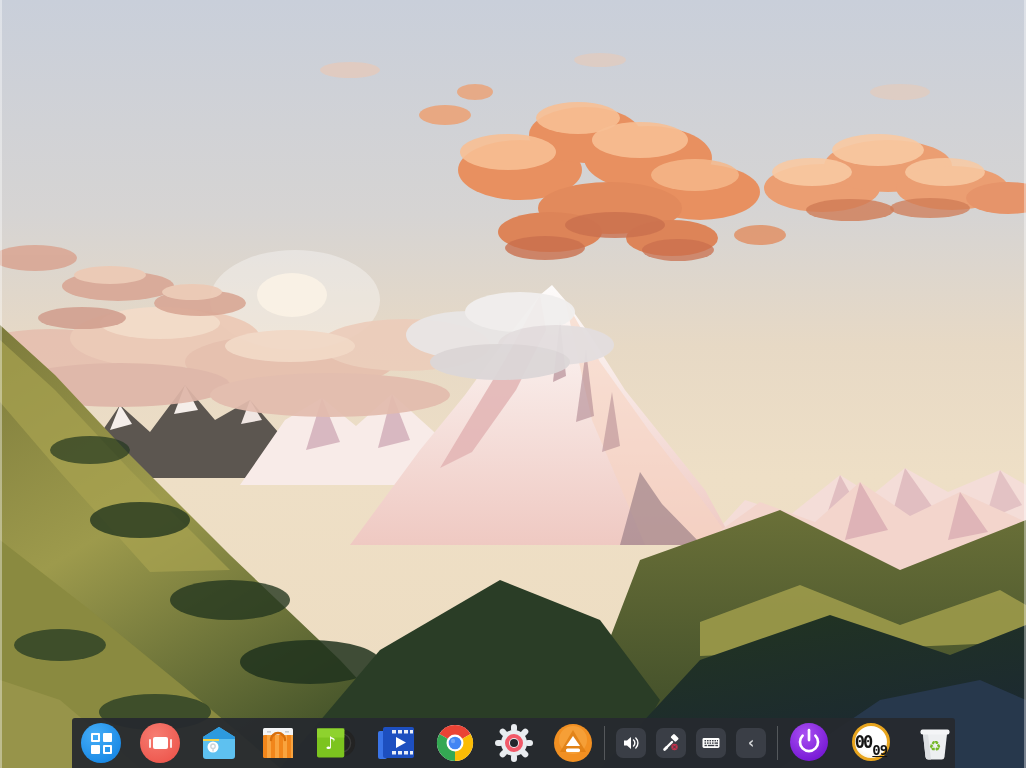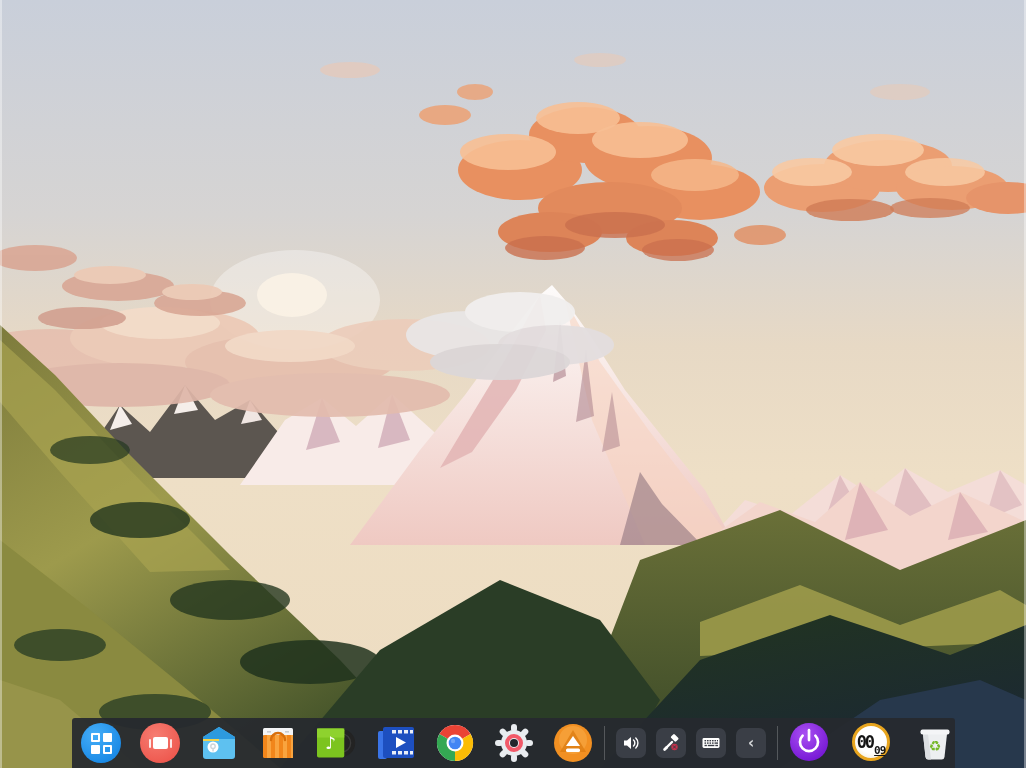--- a/index.html
+++ b/index.html
@@ -41,21 +41,21 @@
 
   
   .ic-power { width:38px; height:38px; border-radius:50%;
      background:radial-gradient(circle at 40% 30%, #a94ff2, #7517d4 80%); }
   
   .ic-clock { width:38px; height:38px; border-radius:50%; border:3px solid #e8a51e;
      background:radial-gradient(circle at 50% 40%, #ffffff 55%, #efe6d2);
      display:flex; align-items:center; justify-content:center; }
   .clk-h { font-family:"DejaVu Sans Mono", monospace; font-weight:bold; font-size:17px;
            color:#141414; letter-spacing:-2px; line-height:1; }
-  .clk-m { font-family:"DejaVu Sans Mono", monospace; font-weight:bold; font-size:11px;
+  .clk-m { font-family:"DejaVu Sans Mono", monospace; font-weight:bold; font-size:14px;
            color:#141414; letter-spacing:-1px; line-height:1; margin:16px 0 0 1px;text-decoration:underline; }
   .chev { color:#d6d8da; font-size:15px; font-weight:bold; line-height:1;
           font-family:"DejaVu Sans", sans-serif; }
 </style>
 </head>
 <body>
 
 <div class="desktop">
 
   <svg class="wallpaper" viewBox="0 0 1026 768" preserveAspectRatio="none">

